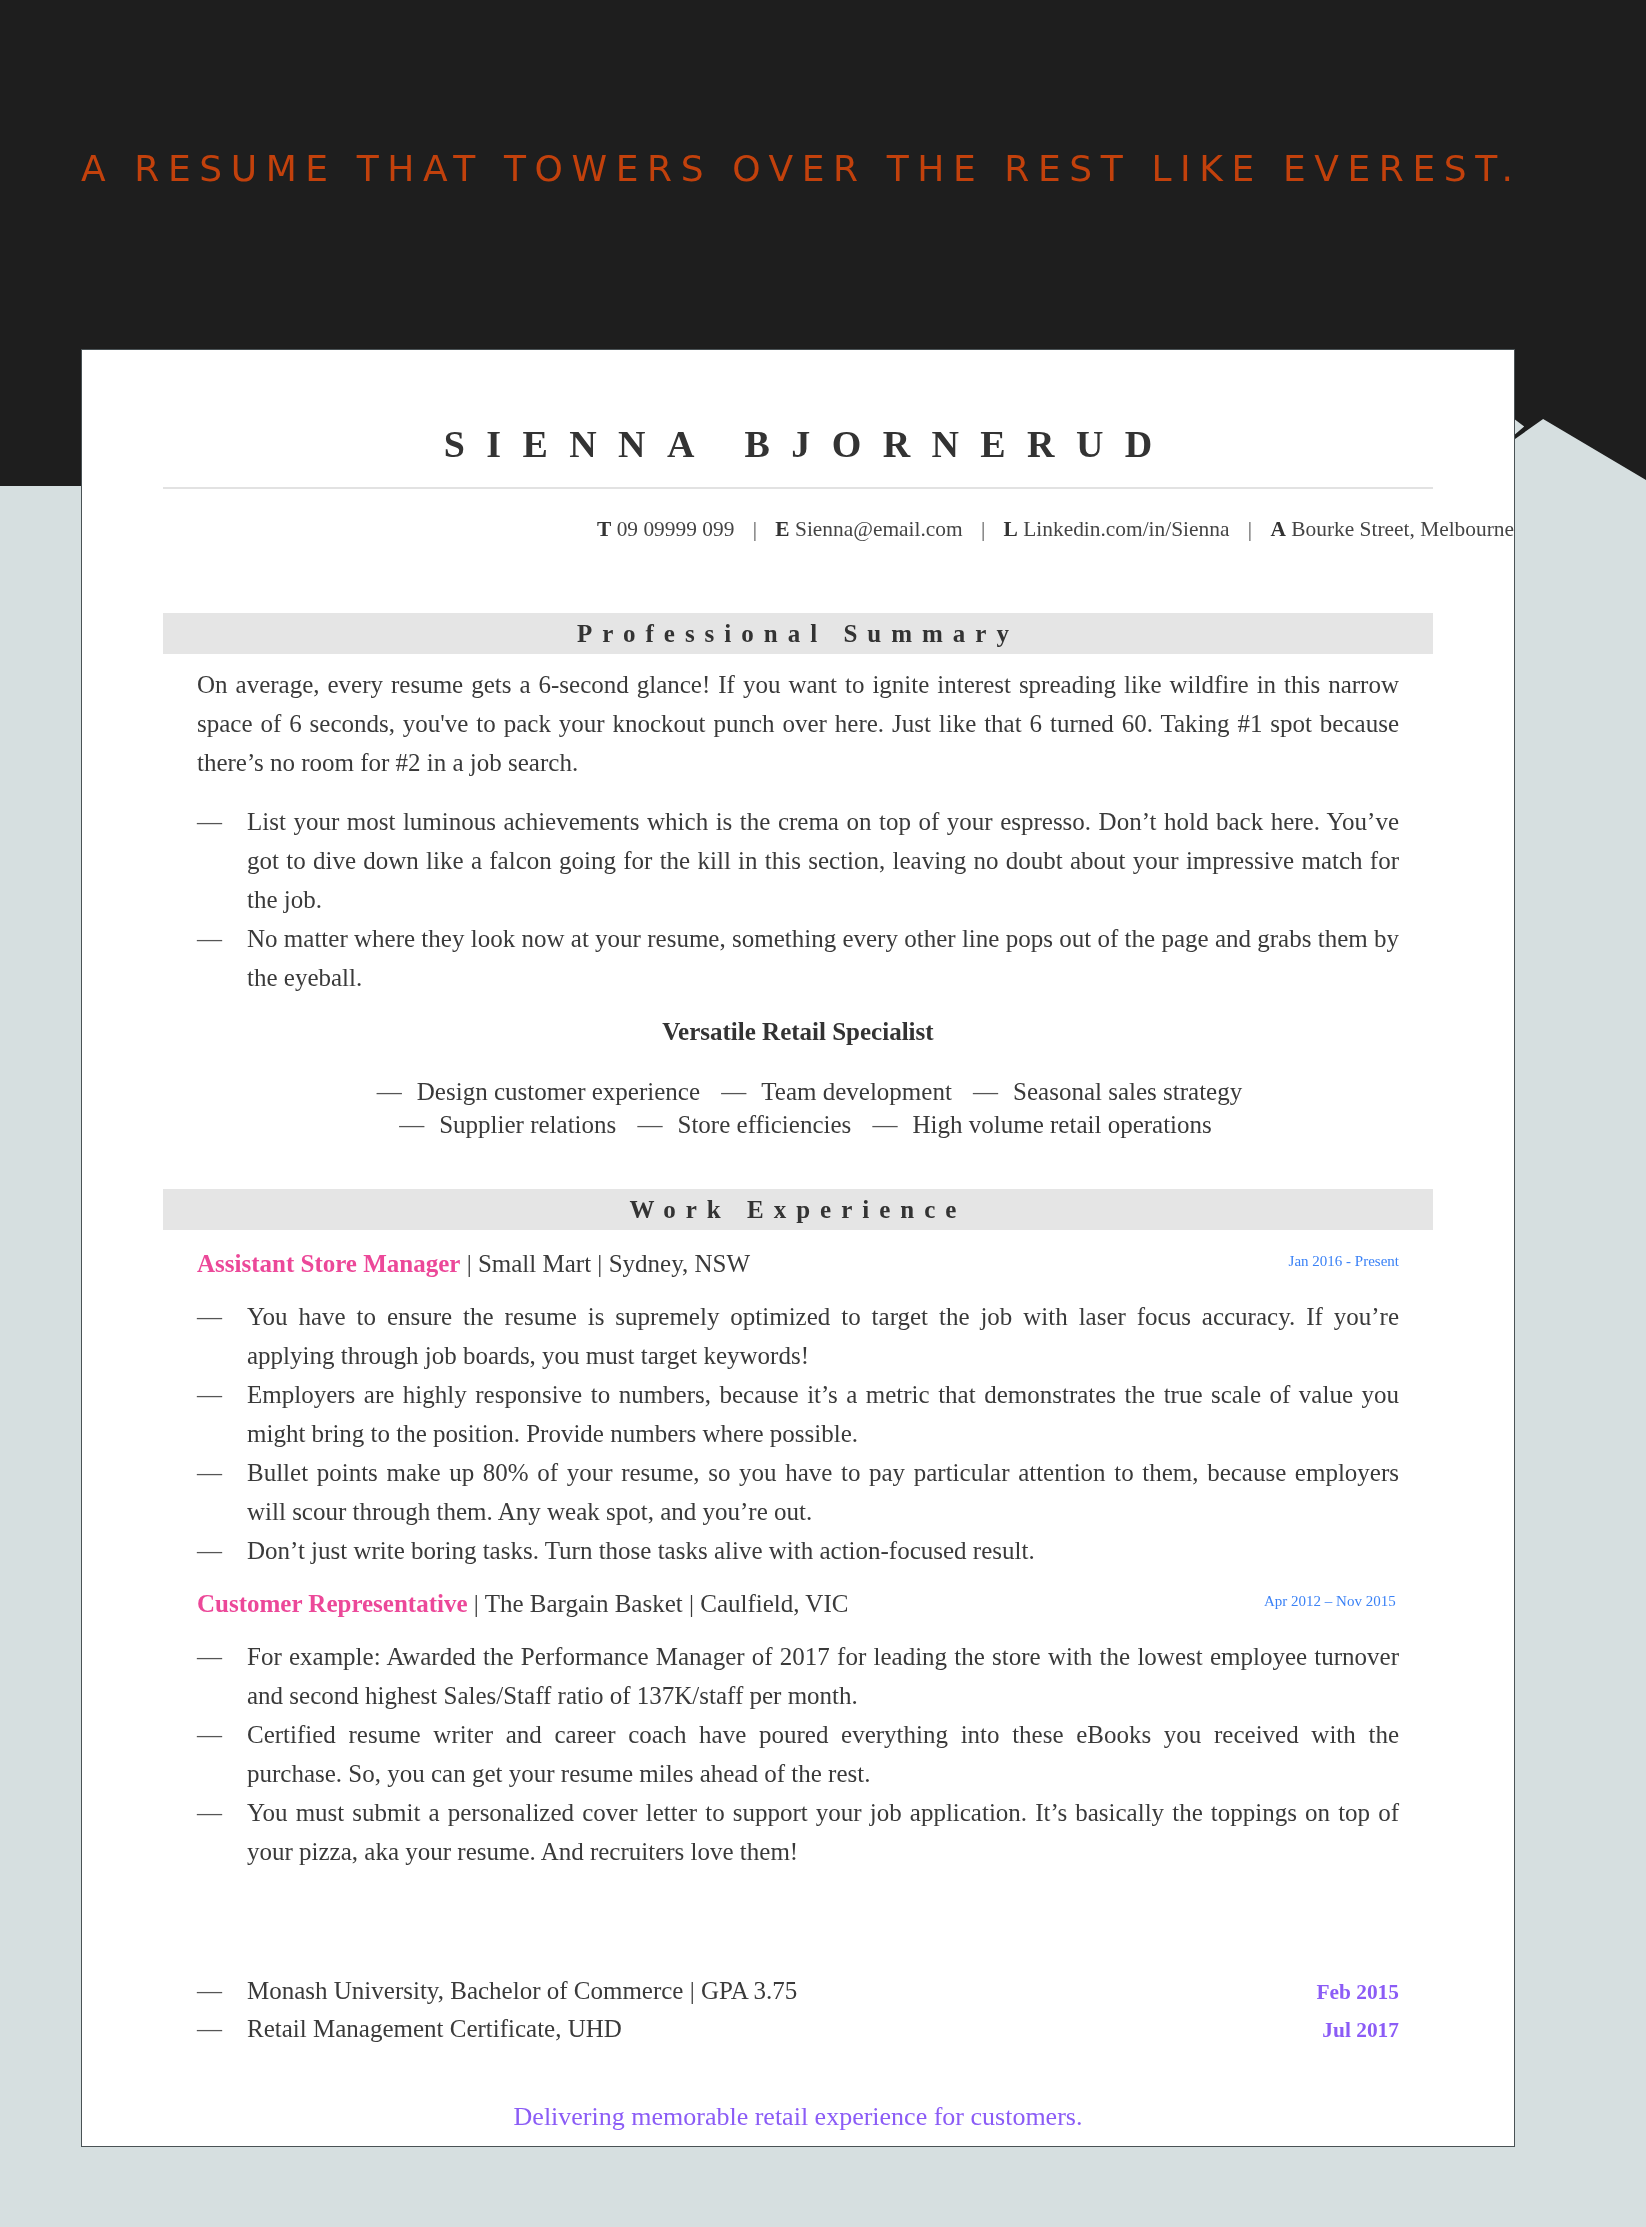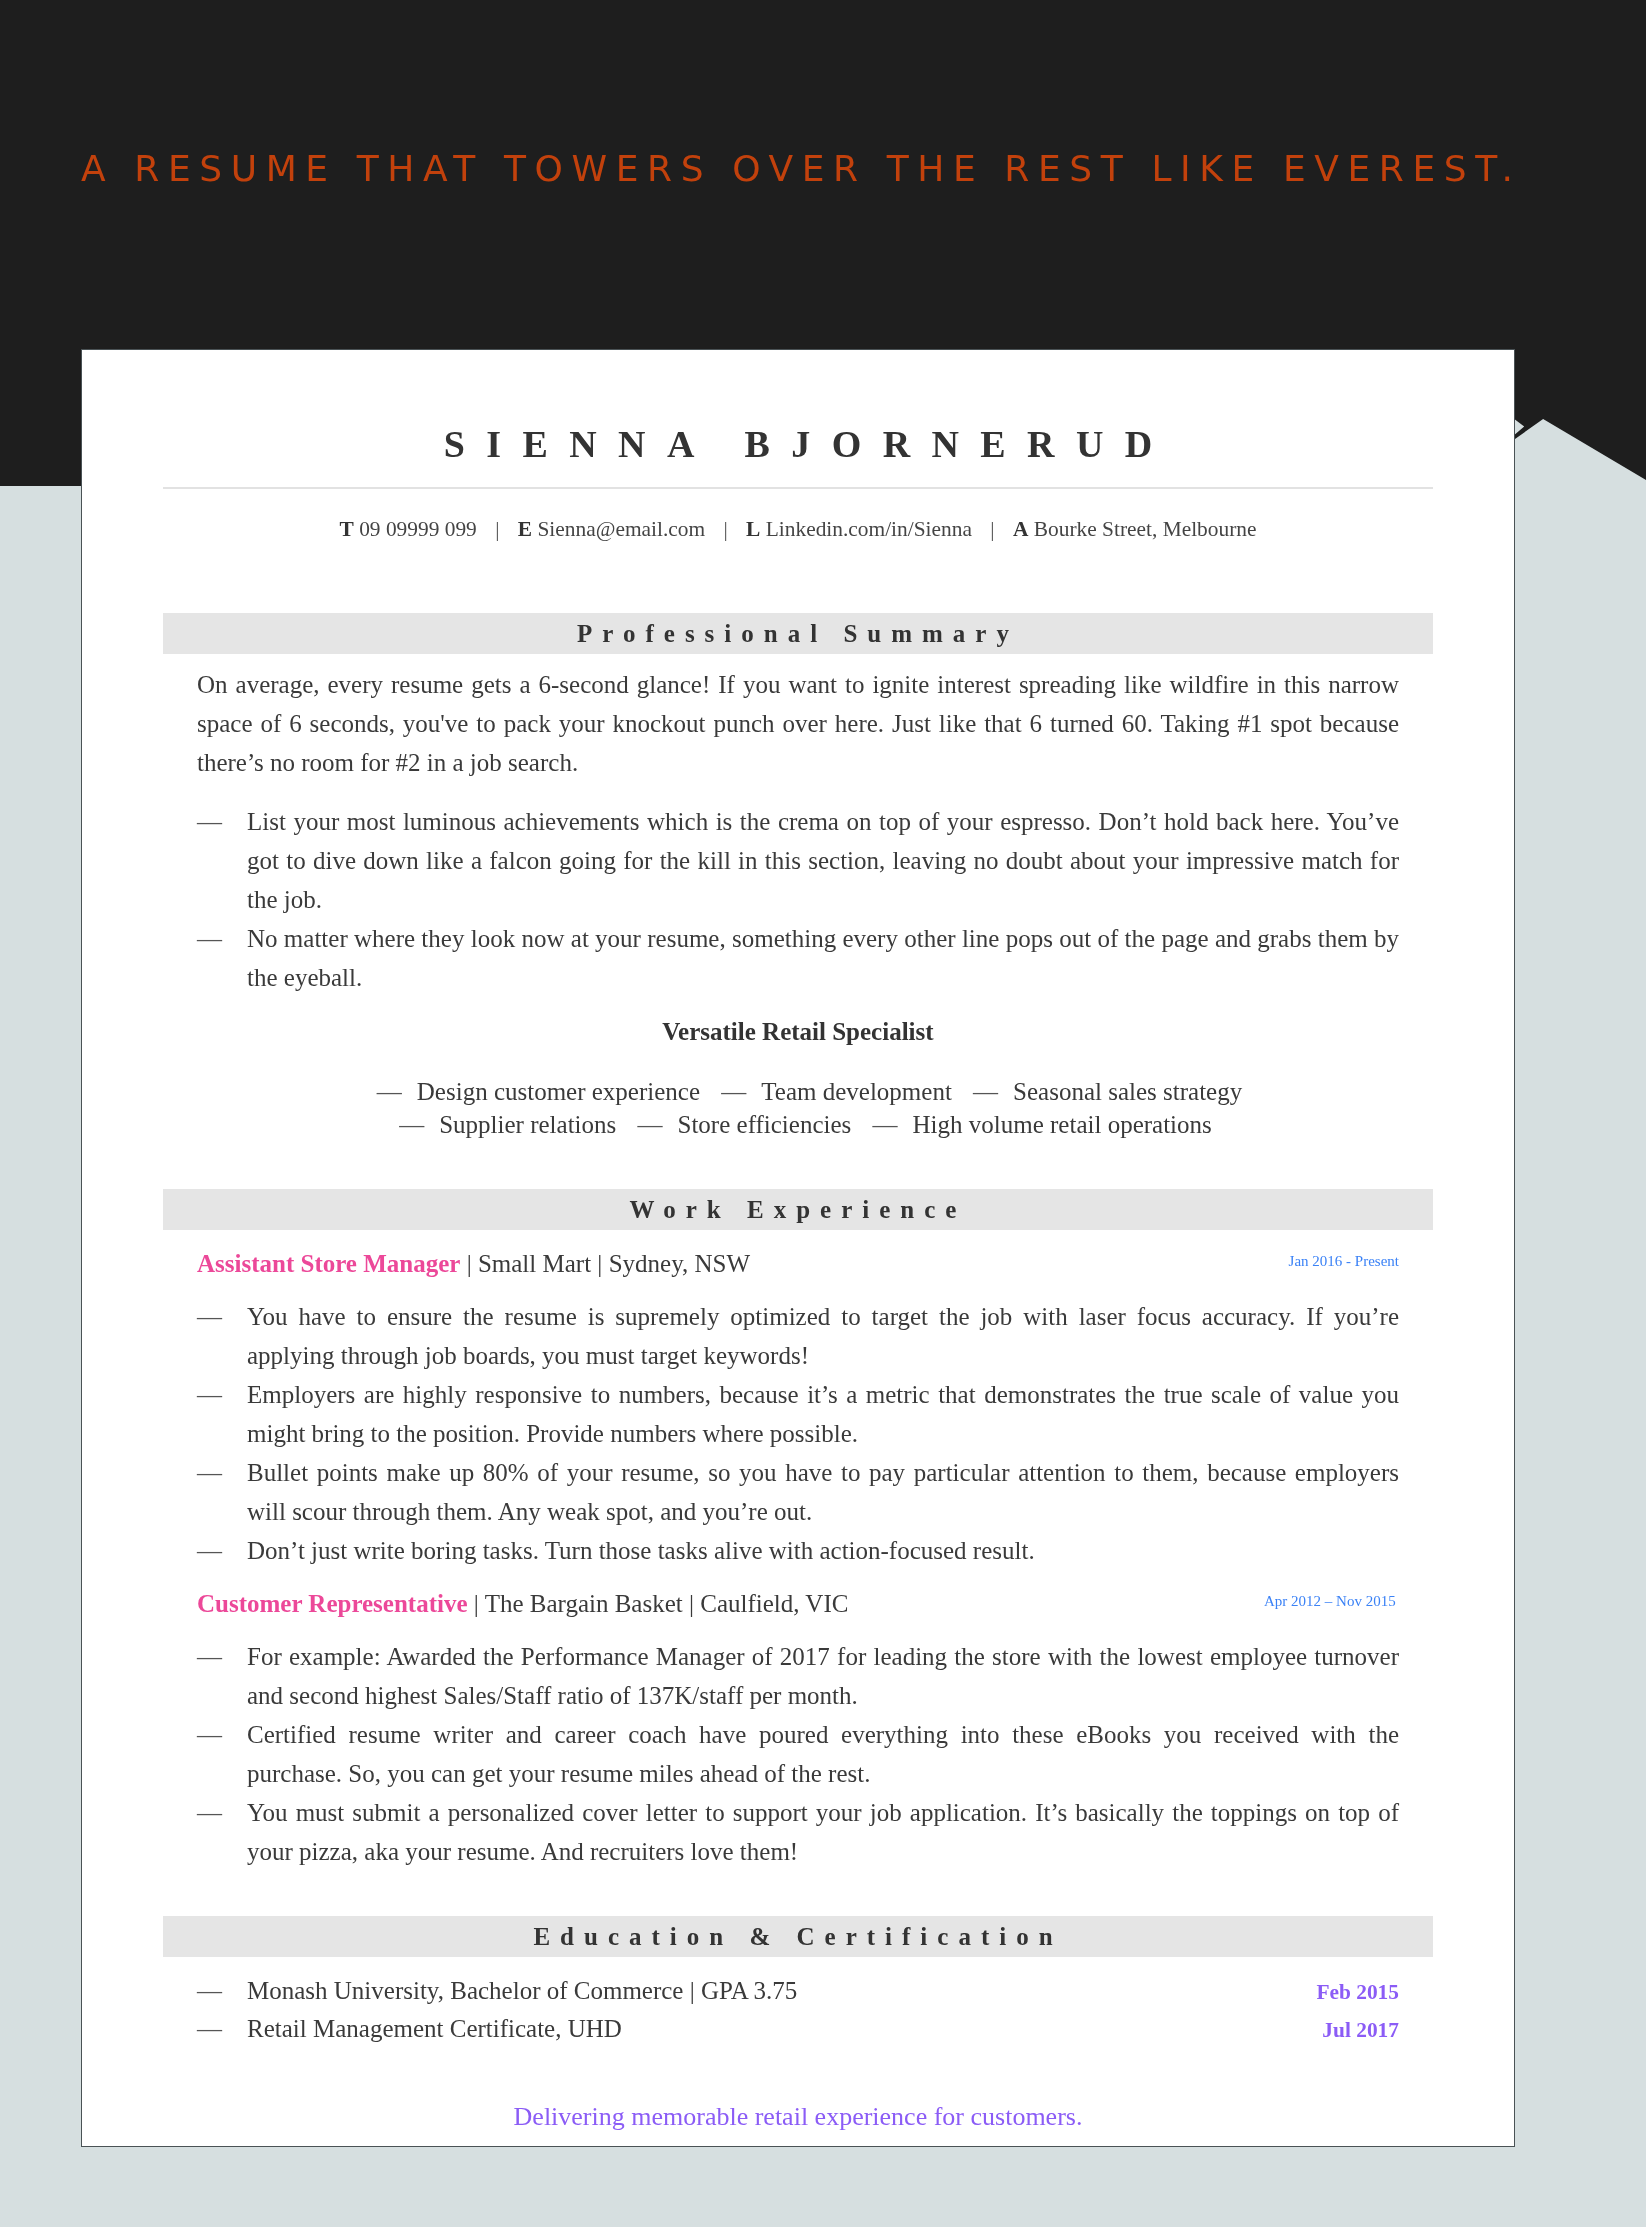--- a/index.html
+++ b/index.html
@@ -36,21 +36,21 @@
     font-size: 38px; font-weight: bold; letter-spacing: 21.4px;
     color: #333;
     padding-left: 21.4px;
   }
   .name-rule {
     position: absolute; left: 81px; right: 81px; top: 137px;
     height: 1.6px; background: #e2e2e2;
   }
   .contact {
     position: absolute; left: 0; right: 0; top: 167px;
-    text-align: center; font-size: 21.4px; color: #444;
+    text-align: right; font-size: 21.4px; color: #444;
     white-space: nowrap;
   }
   .contact .label { font-weight: bold; color: #333; }
   .contact .sep { display: inline-block; margin: 0 13px; color: #555; }
   .section-bar {
     position: absolute; left: 81px; right: 81px; height: 41px;
     background: #e5e5e5;
     text-align: center; line-height: 41px;
     font-size: 25px; font-weight: bold; letter-spacing: 10px;
     color: #333;
@@ -177,21 +177,20 @@
     <span>Caulfield, VIC</span>
     <span class="dates" style="right:3.3px;">Apr 2012 – Nov 2015</span>
   </div>
 
   <ul class="bullets" style="top:1287px;">
     <li><span class="dash">—</span><span>For example: Awarded the Performance Manager of 2017 for leading the store with the lowest employee turnover and second highest Sales/Staff ratio of 137K/staff per month.</span></li>
     <li><span class="dash">—</span><span>Certified resume writer and career coach have poured everything into these eBooks you received with the purchase.  So, you can get your resume miles ahead of the rest.</span></li>
     <li><span class="dash">—</span><span>You must submit a personalized cover letter to support your job application. It’s basically the toppings on top of your pizza, aka your resume. And recruiters love them!</span></li>
   </ul>
 
-  <div class="section-bar" style="top:1566px;">Education &amp; Certification</div>
 
   <div class="edu-row" style="top:1627px;">
     <span class="dash">—</span>
     <span>Monash University, Bachelor of Commerce | GPA 3.75</span>
     <span class="date">Feb 2015</span>
   </div>
   <div class="edu-row" style="top:1665px;">
     <span class="dash">—</span>
     <span>Retail Management Certificate, UHD</span>
     <span class="date">Jul 2017</span>

